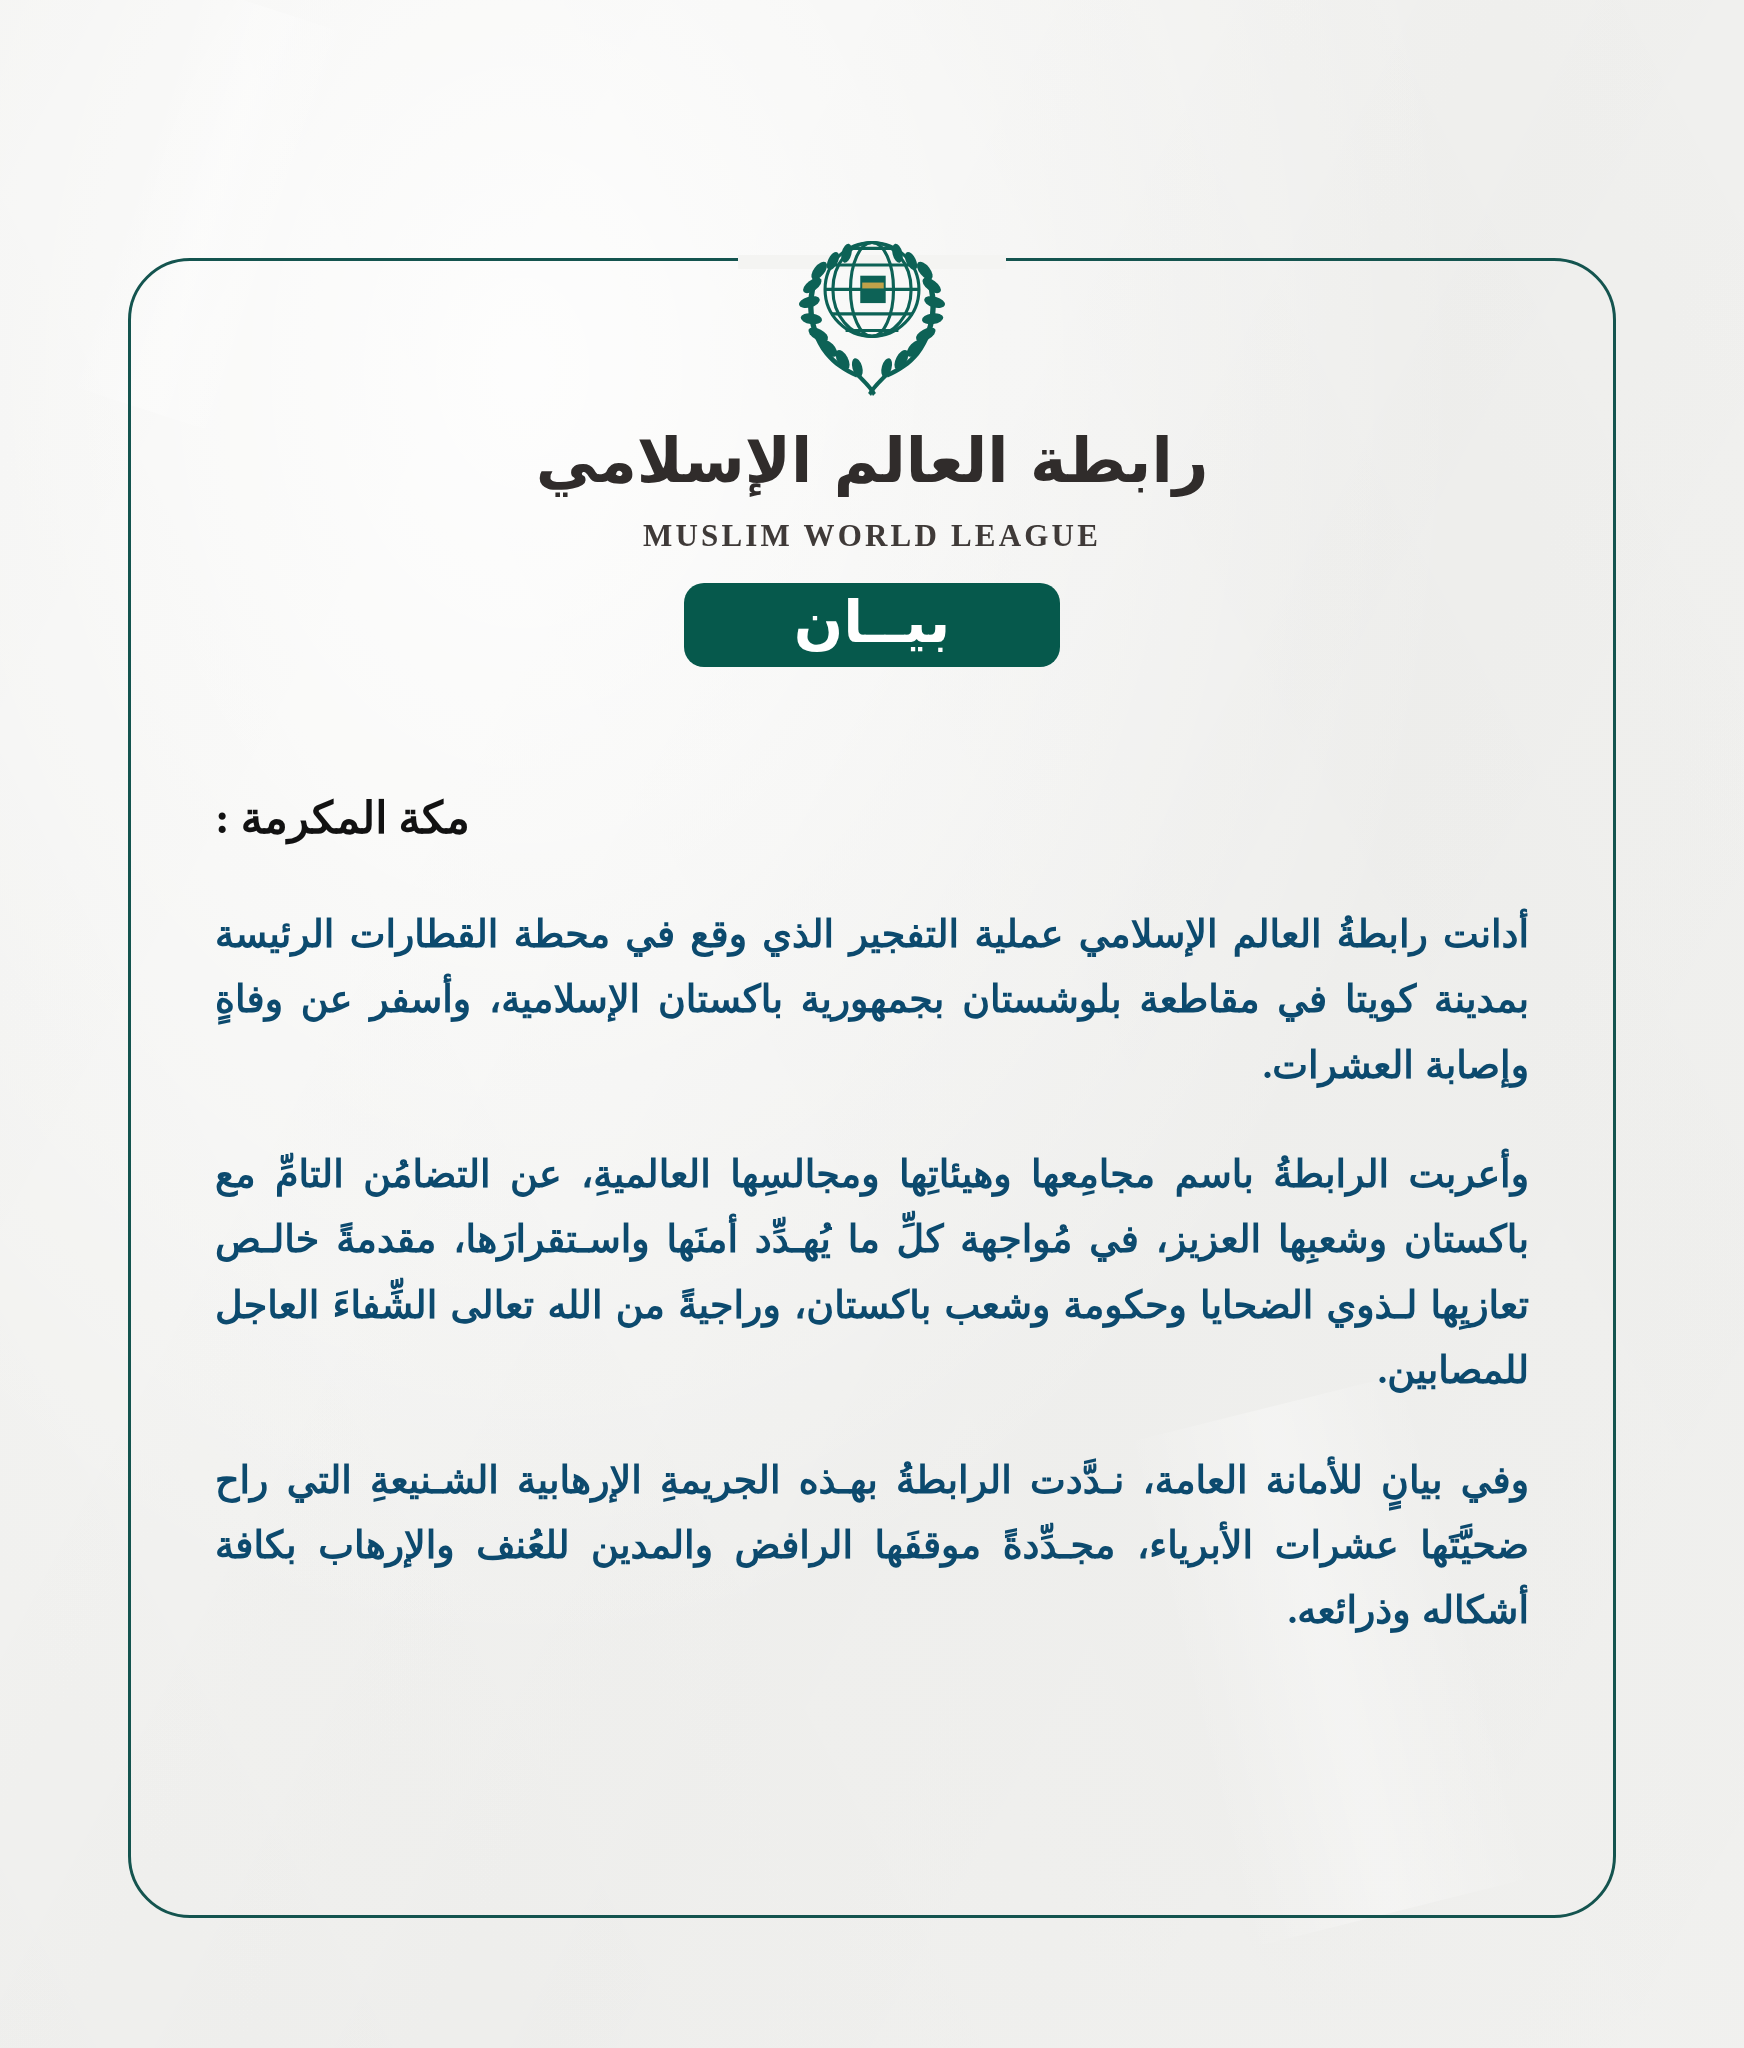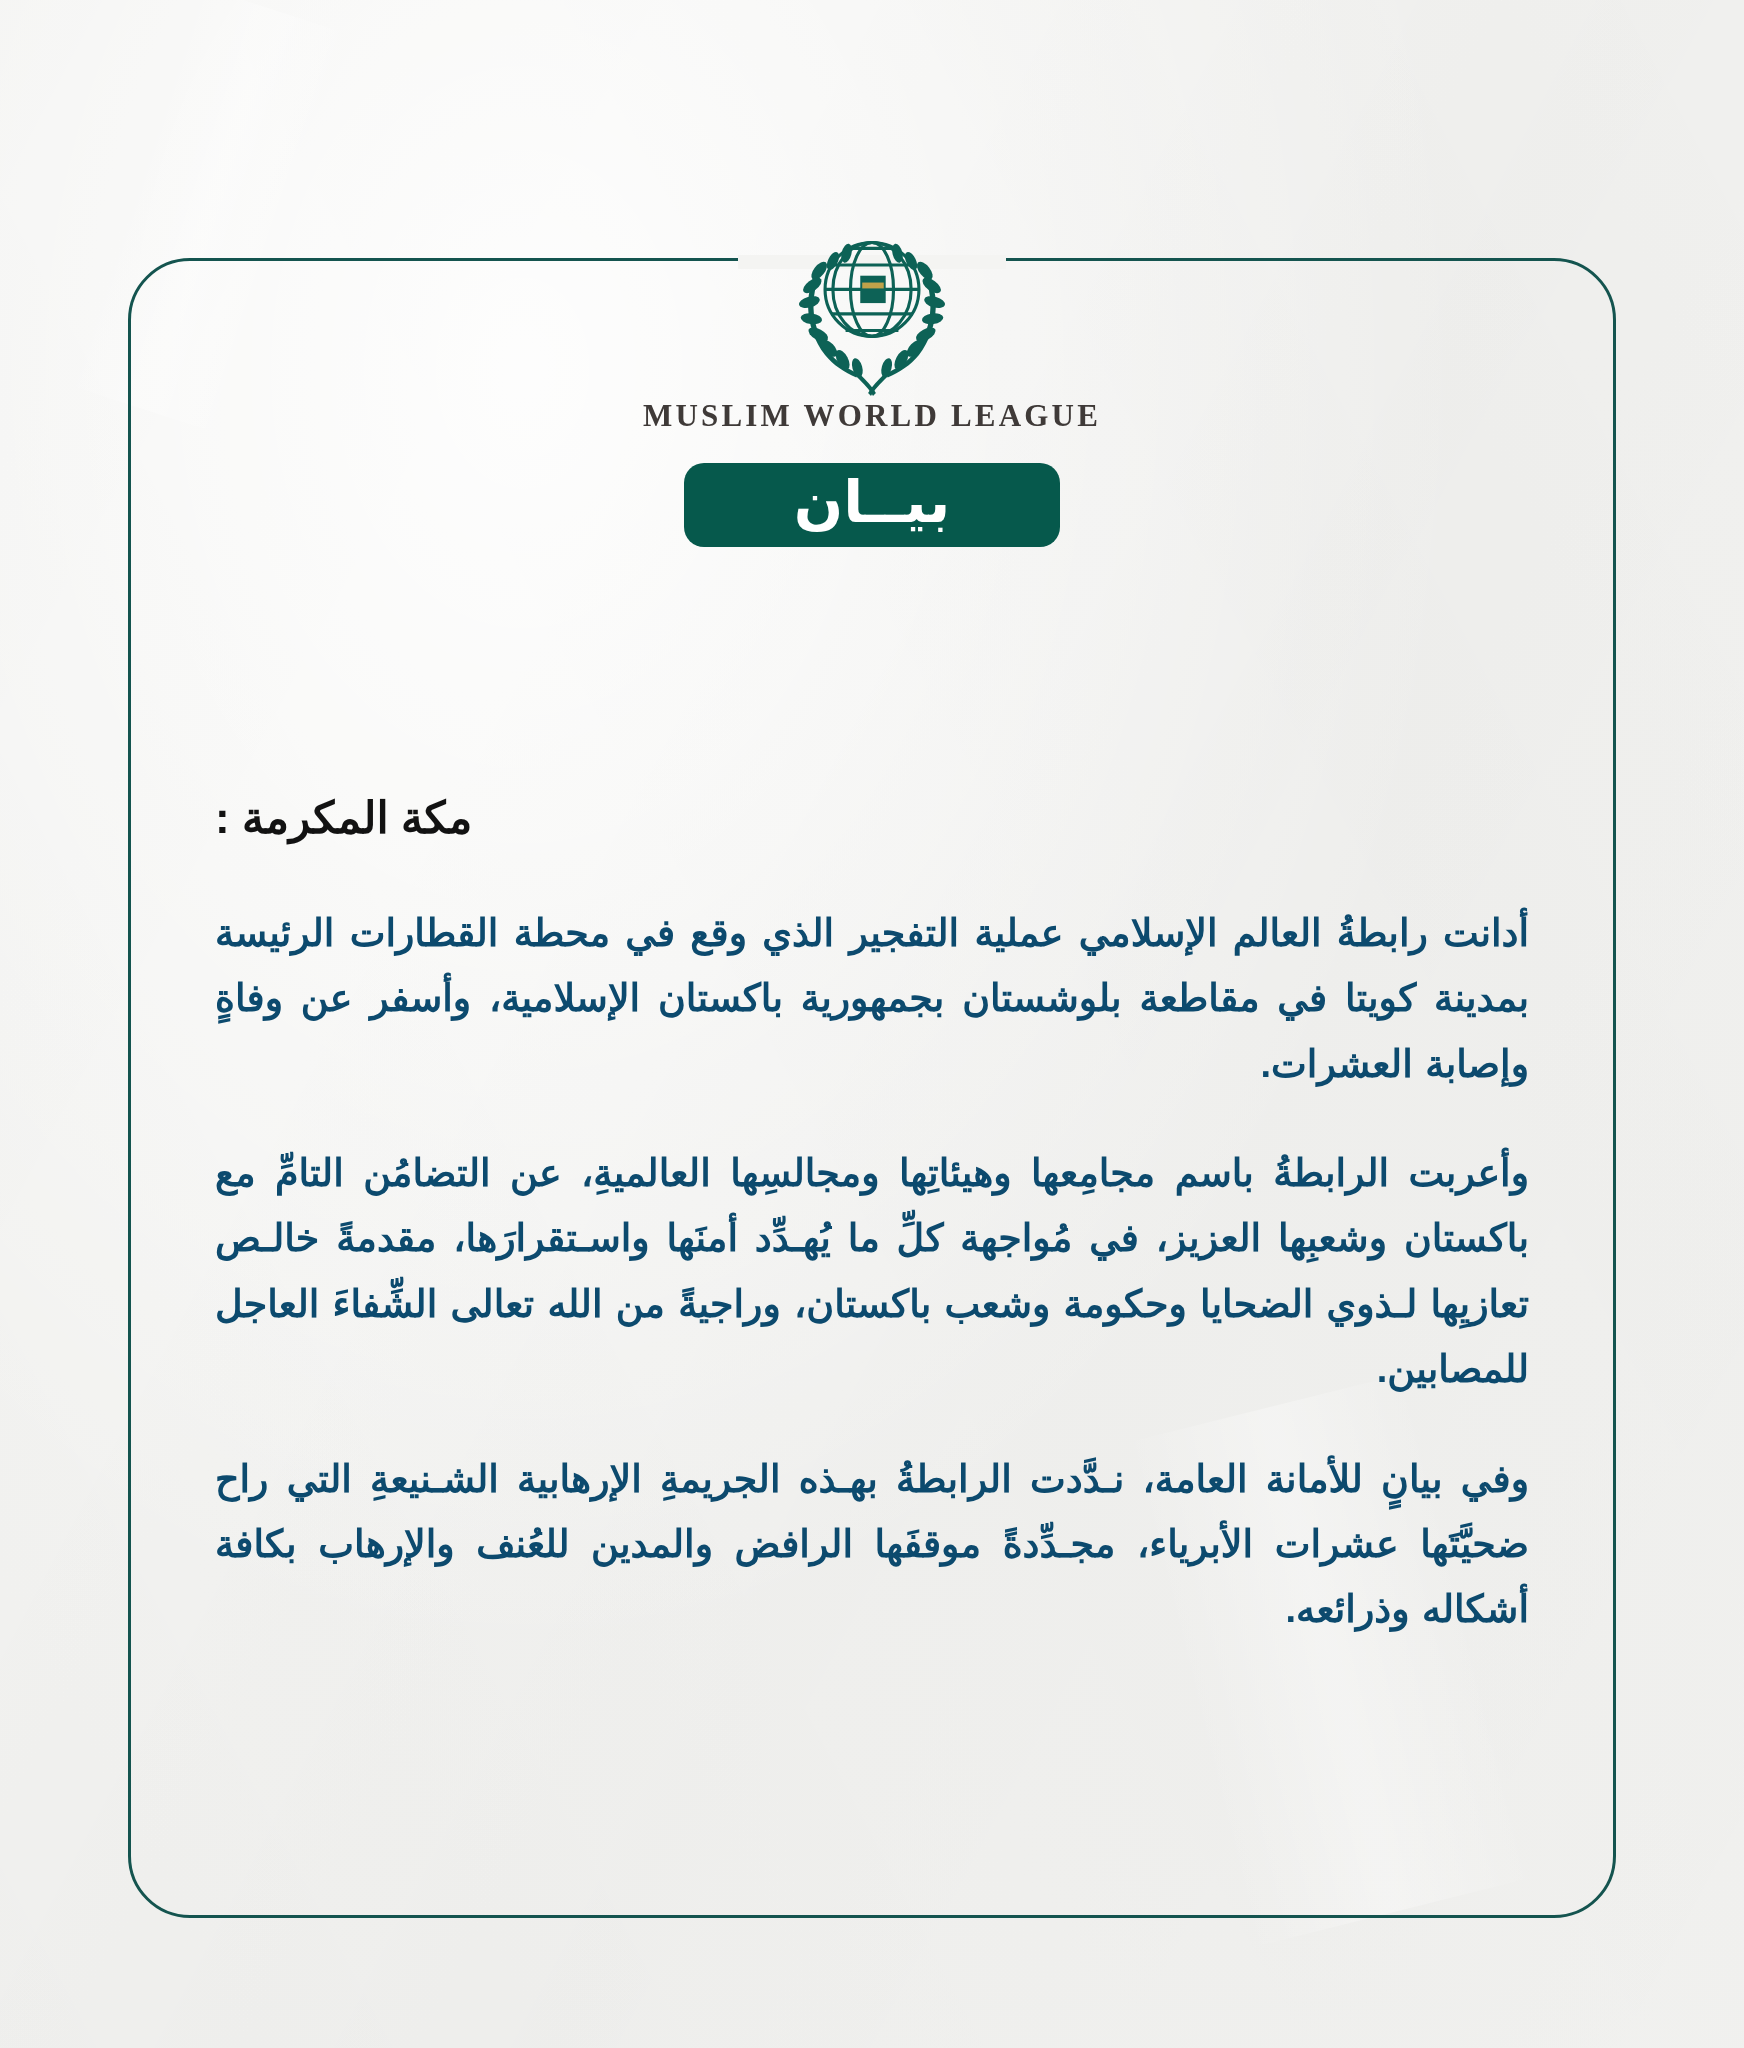--- a/index.html
+++ b/index.html
@@ -108,21 +108,21 @@
 
   
   .content {
     position: absolute;
     left: 215px;
     right: 215px;
     top: 792px;
     direction: rtl;
     text-align: justify;
     color: #161616;
-    font-family: Liberation Sans, sans-serif;
+    font-family: Liberation Serif, serif;
   }
   .dateline {
     text-align: left;
     direction: rtl;
     font-size: 44px;
     font-weight: bold;
     color: #121212;
     margin: 0 0 58px 0;
     letter-spacing: 0;
   }
@@ -196,20 +196,21 @@
       <ellipse cx="162" cy="103" rx="11" ry="5.5" transform="rotate(-8 162 103)"></ellipse>
       <ellipse cx="155" cy="119" rx="11" ry="5.5" transform="rotate(-28 155 119)"></ellipse>
       <ellipse cx="144" cy="133" rx="11" ry="5.5" transform="rotate(-46 144 133)"></ellipse>
       <ellipse cx="130" cy="145" rx="11" ry="5.5" transform="rotate(-62 130 145)"></ellipse>
       <ellipse cx="115" cy="153" rx="10" ry="5" transform="rotate(-74 115 153)"></ellipse>
       <ellipse cx="140" cy="44" rx="10" ry="5" transform="rotate(64 140 44)"></ellipse>
       <ellipse cx="126" cy="36" rx="10" ry="5" transform="rotate(76 126 36)"></ellipse>
     </g>
   </svg>
 
+  <div class="wordmark-ar" style="display:flex;align-items:center;justify-content:center;font-family:'DejaVu Sans',sans-serif;font-size:62px;font-weight:bold;color:#302c2b;white-space:nowrap;">رابطة العالم الإسلامي</div>
 
   <div class="wordmark-en">MUSLIM WORLD LEAGUE</div>
 
   <div class="badge">بيــان</div>
 </div>
 
 <div class="content">
   <div class="dateline">مكة المكرمة :</div>
 
   <p class="para">أدانت رابطةُ العالم الإسلامي عملية التفجير الذي وقع في محطة القطارات الرئيسة بمدينة كويتا في مقاطعة بلوشستان بجمهورية باكستان الإسلامية، وأسفر عن وفاةٍ وإصابة العشرات.</p>

